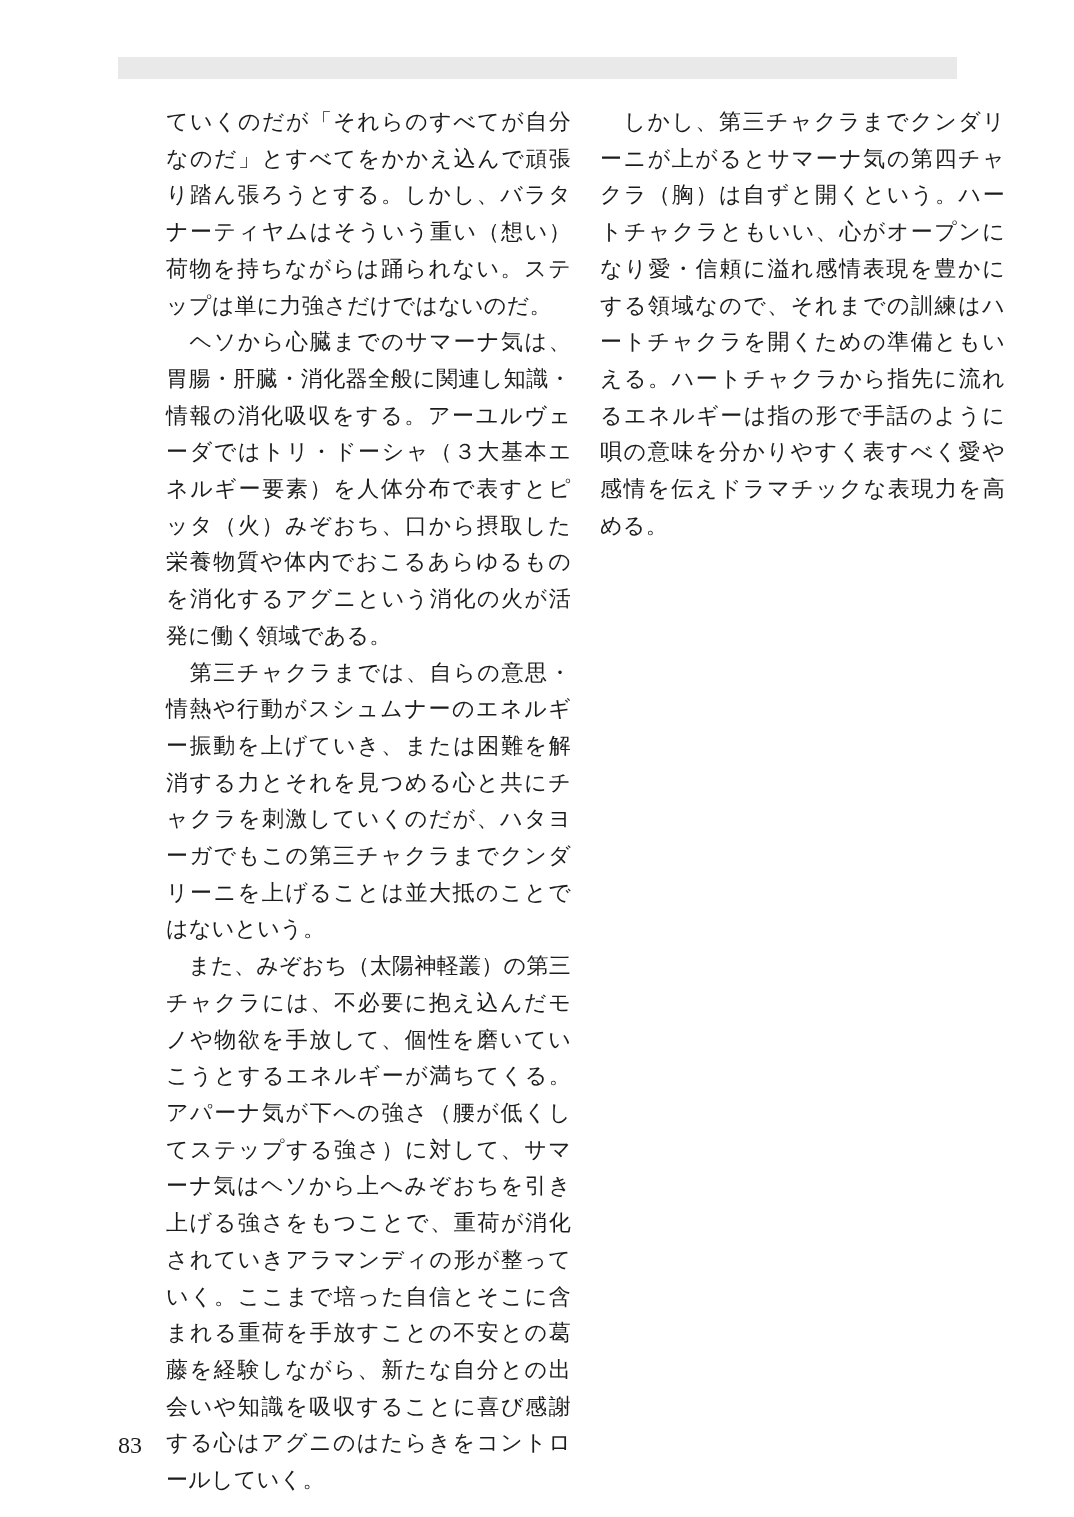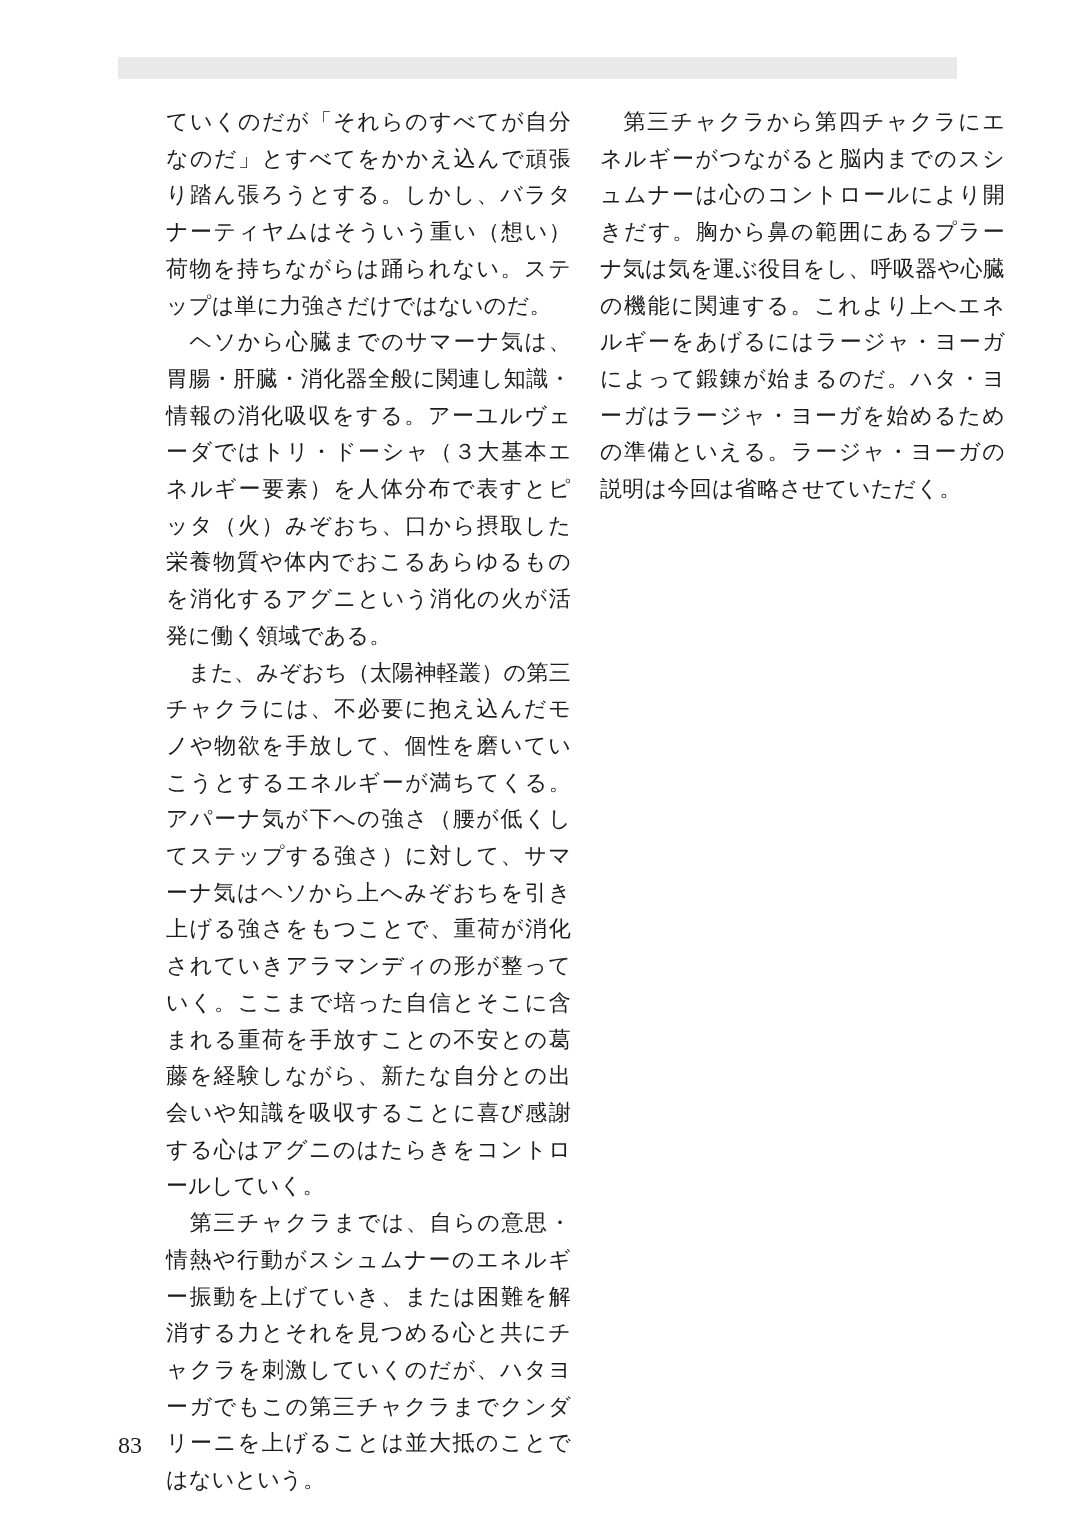--- a/index.html
+++ b/index.html
@@ -63,23 +63,23 @@
 <body>
 
 <div class="page">
 
   <div class="header-band"></div>
 
   <div class="columns">
     <div class="column">
       <p>ていくのだが「それらのすべてが自分なのだ」とすべてをかかえ込んで頑張り踏ん張ろうとする。しかし、バラタナーティヤムはそういう重い（想い）荷物を持ちながらは踊られない。ステップは単に力強さだけではないのだ。</p>
       <p>　ヘソから心臓までのサマーナ気は、胃腸・肝臓・消化器全般に関連し知識・情報の消化吸収をする。アーユルヴェーダではトリ・ドーシャ（３大基本エネルギー要素）を人体分布で表すとピッタ（火）みぞおち、口から摂取した栄養物質や体内でおこるあらゆるものを消化するアグニという消化の火が活発に働く領域である。</p>
+      <p>　第三チャクラまでは、自らの意思・情熱や行動がスシュムナーのエネルギー振動を上げていき、または困難を解消する力とそれを見つめる心と共にチャクラを刺激していくのだが、ハタヨーガでもこの第三チャクラまでクンダリーニを上げることは並大抵のことではないという。</p>
       <p>　また、みぞおち（太陽神軽叢）の第三チャクラには、不必要に抱え込んだモノや物欲を手放して、個性を磨いていこうとするエネルギーが満ちてくる。アパーナ気が下への強さ（腰が低くしてステップする強さ）に対して、サマーナ気はヘソから上へみぞおちを引き上げる強さをもつことで、重荷が消化されていきアラマンディの形が整っていく。ここまで培った自信とそこに含まれる重荷を手放すことの不安との葛藤を経験しながら、新たな自分との出会いや知識を吸収することに喜び感謝する心はアグニのはたらきをコントロールしていく。</p>
-      <p>　第三チャクラまでは、自らの意思・情熱や行動がスシュムナーのエネルギー振動を上げていき、または困難を解消する力とそれを見つめる心と共にチャクラを刺激していくのだが、ハタヨーガでもこの第三チャクラまでクンダリーニを上げることは並大抵のことではないという。</p>
     </div>
     <div class="column">
-      <p>　第三チャクラから第四チャクラにエネルギーがつながると脳内までのスシュムナーは心のコントロールにより開きだす。胸から鼻の範囲にあるプラーナ気は気を運ぶ役目をし、呼吸器や心臓の機能に関連する。これより上へエネルギーをあげるにはラージャ・ヨーガによって鍛錬が始まるのだ。ハタ・ヨーガはラージャ・ヨーガを始めるための準備といえる。ラージャ・ヨーガの説明は今回は省略させていただく。</p>
+      <p>　しかし、第三チャクラまでクンダリーニが上がるとサマーナ気の第四チャクラ（胸）は自ずと開くという。ハートチャクラともいい、心がオープンになり愛・信頼に溢れ感情表現を豊かにする領域なので、それまでの訓練はハートチャクラを開くための準備ともいえる。ハートチャクラから指先に流れるエネルギーは指の形で手話のように唄の意味を分かりやすく表すべく愛や感情を伝えドラマチックな表現力を高める。</p>
     </div>
   </div>
 
   <div class="page-number">83</div>
 
 </div>
 
 </body></html>

